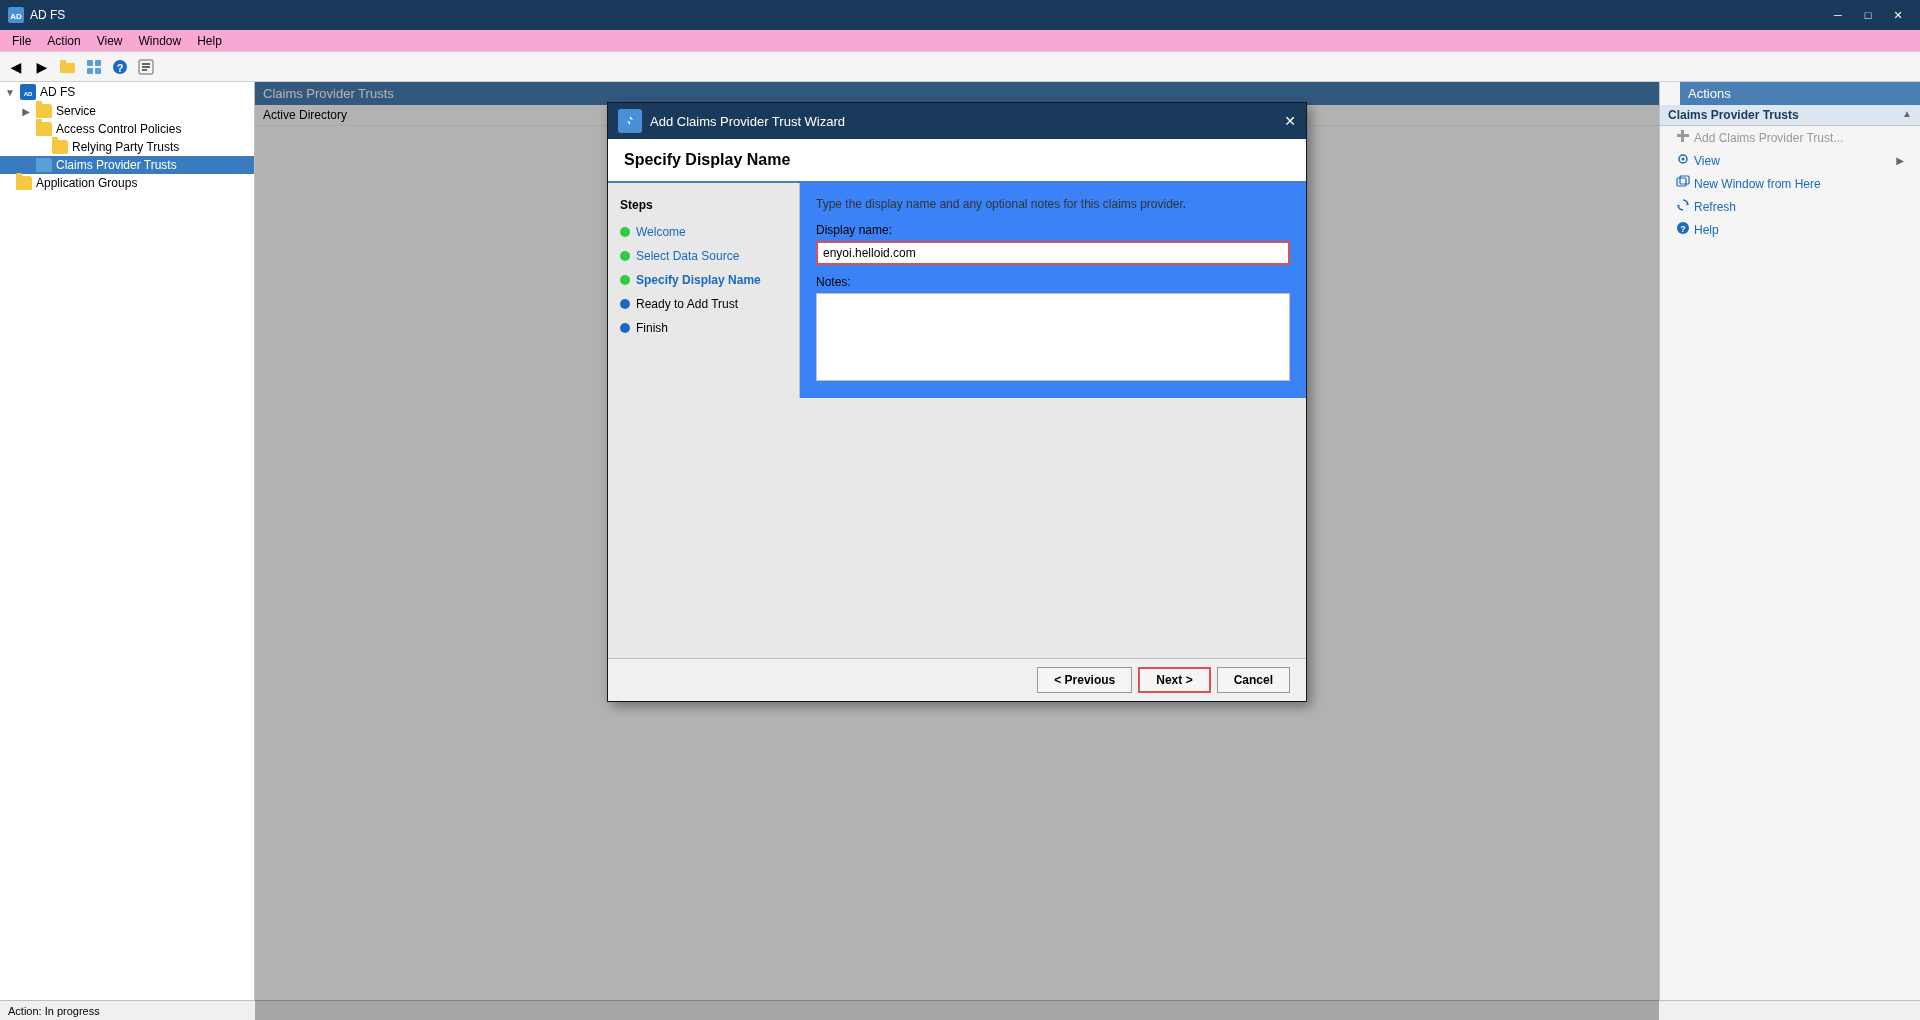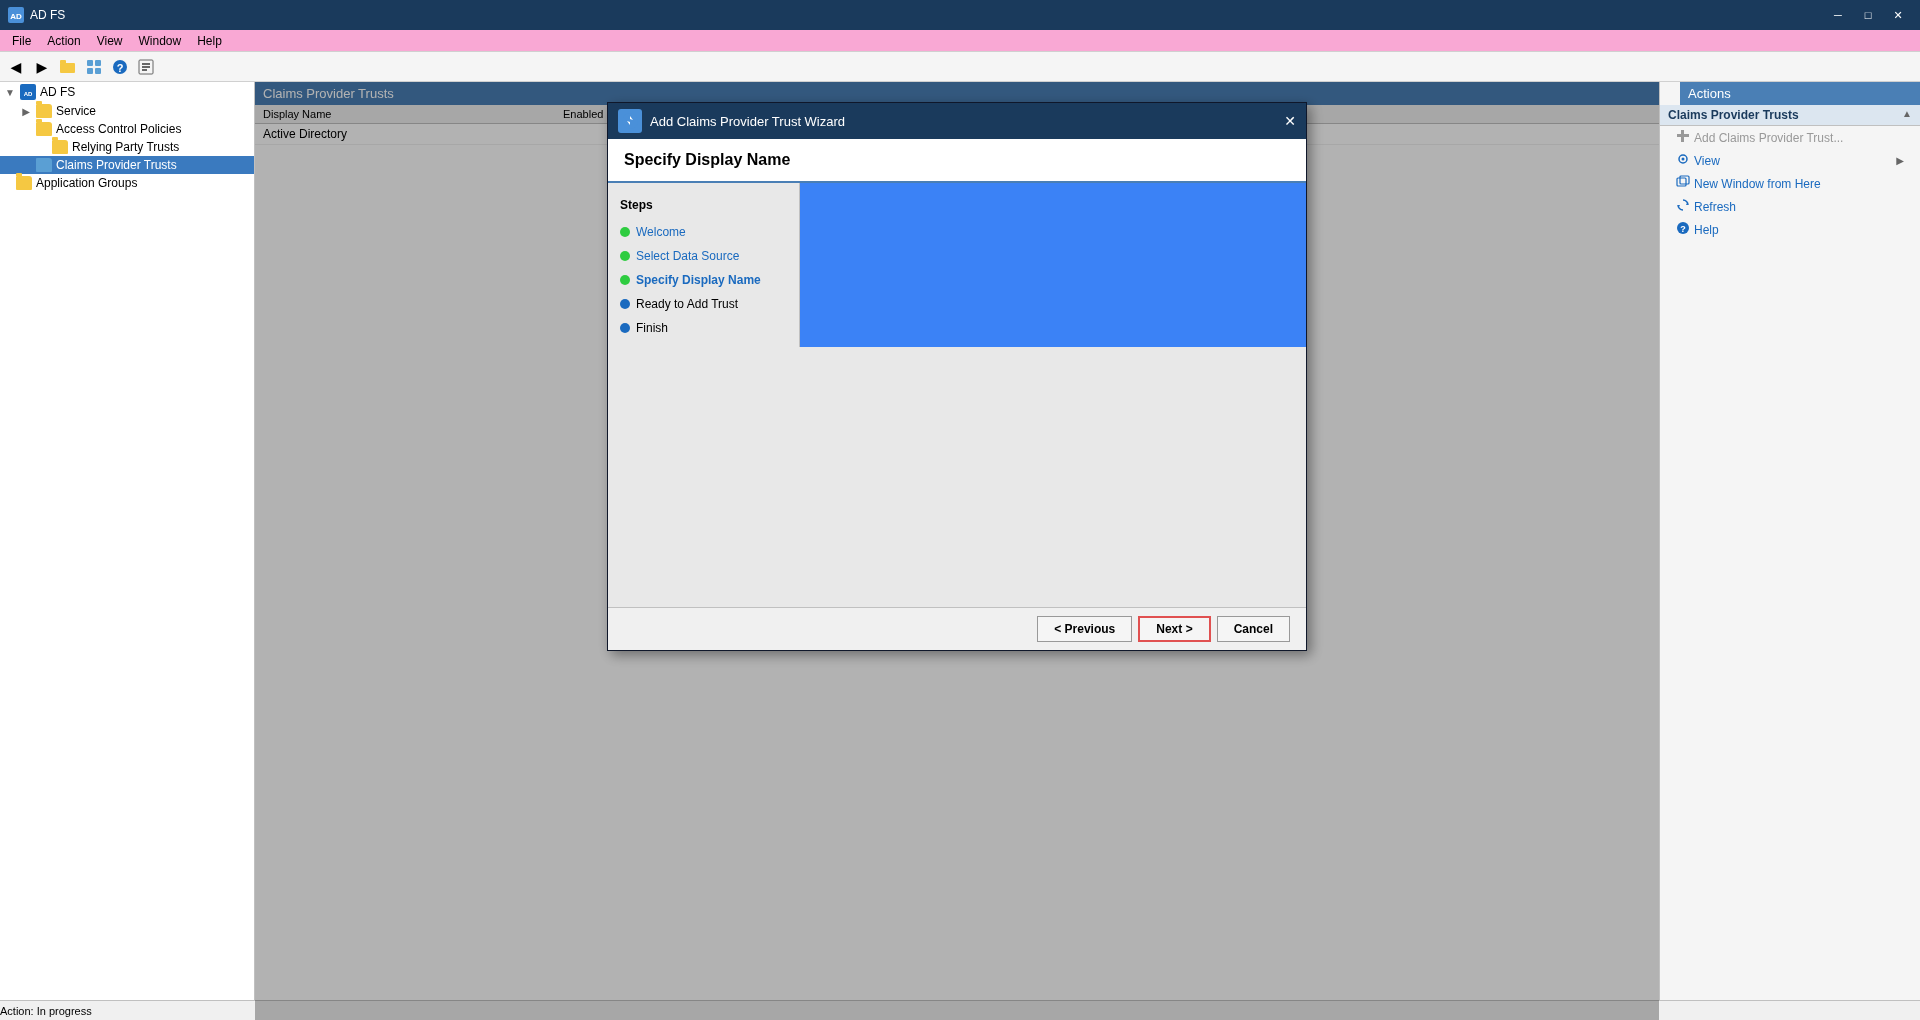--- a/index.html
+++ b/index.html
@@ -139,21 +139,21 @@
 
     
     .status-bar {
       position: fixed;
       bottom: 0;
       left: 0;
       right: 0;
       height: 20px;
       background: #f0f0f0;
       border-top: 1px solid #c0c0c0;
-      padding: 2px 0;
+      padding: 2px 8px;
       font-size: 11px;
       display: flex;
       align-items: center;
     }
 
     
     .modal-overlay {
       position: absolute;
       top: 0; left: 0; right: 0; bottom: 0;
       background: rgba(0,0,0,0.3);
@@ -365,24 +365,20 @@
     <div class="tree-item" style="padding-left:16px;">
       <div class="folder-icon"></div>
       <span>Application Groups</span>
     </div>
   </div>
 
   <div class="center-panel">
     <div class="center-header">
       <span>Claims Provider Trusts</span>
     </div>
-    <div class="center-table-header">
-      <div class="col-display">Display Name</div>
-      <div class="col-enabled">Enabled</div>
-    </div>
     <div class="center-row">
       <div class="col-display">Active Directory</div>
       <div class="col-enabled"></div>
     </div>
 
     <div class="modal-overlay">
       <div class="modal">
 
         <div class="modal-titlebar">
           <div class="modal-titlebar-left">
@@ -421,20 +417,27 @@
             <div class="step-item">
               <div class="step-dot blue"></div>
               <span>Ready to Add Trust</span>
             </div>
             <div class="step-item">
               <div class="step-dot blue"></div>
               <span>Finish</span>
             </div>
           </div>
 
+          <div class="modal-content">
+            <div class="modal-desc">Type the display name and any optional notes for this claims provider.</div>
+            <div class="form-label">Display name:</div>
+            <input class="form-input" type="text" value="enyoi.helloid.com" style="">
+            <div class="notes-label">Notes:</div>
+            <textarea class="notes-textarea" style=""></textarea>
+          </div>
         </div>
 
         <div class="modal-footer-area"></div>
 
         <div class="modal-buttons">
           <button class="btn">&lt; Previous</button>
           <button class="btn primary">Next &gt;</button>
           <button class="btn">Cancel</button>
         </div>
       </div>

